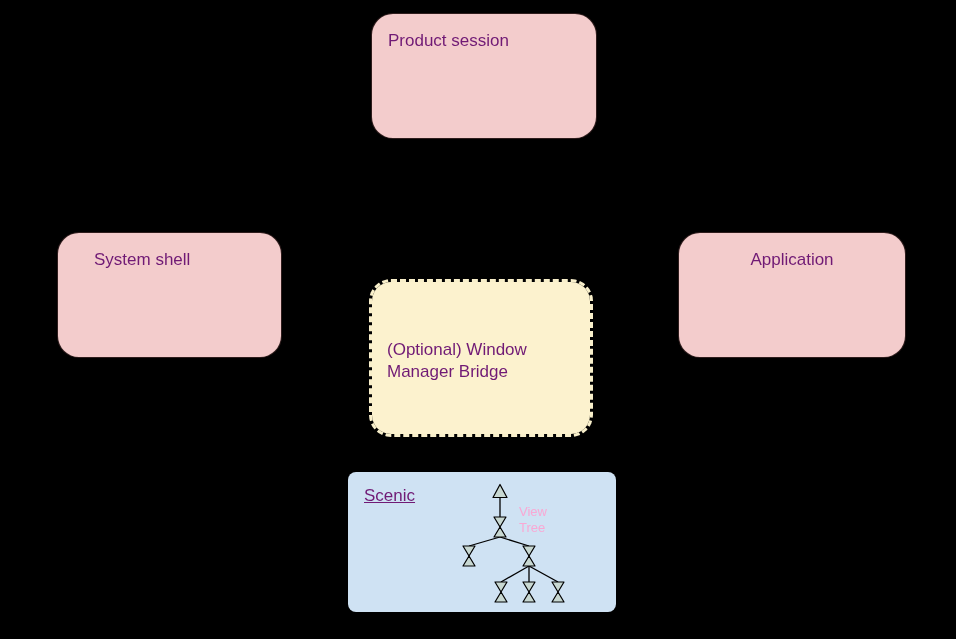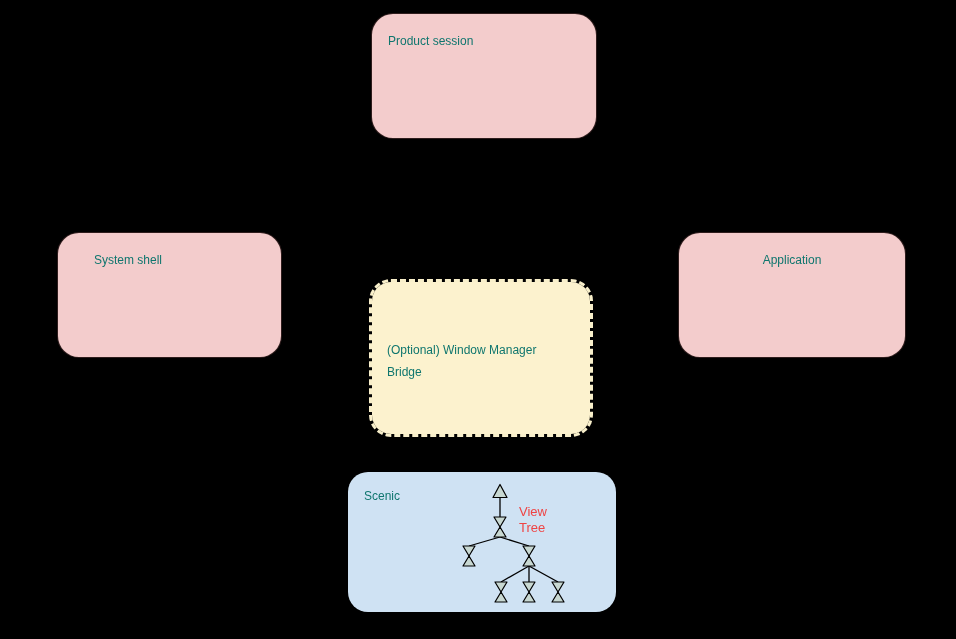--- a/index.html
+++ b/index.html
@@ -14,40 +14,41 @@
     background: #000;
     overflow: hidden;
     font-family: "Liberation Sans", "DejaVu Sans", sans-serif;
     color: #000;
   }
   .box {
     position: absolute;
     box-sizing: border-box;
     border-radius: 22px;
     padding: 17px 16px;
-    font-size: 12px;
+    font-size: 17px;
     line-height: 20px;
-    color: #0f766e;
+    color: #701a75;
   }
   .box.solid {
     border: 1px solid rgba(25, 10, 10, 0.9);
   }
   #box-product-session { left: 371px; top: 13px;  width: 226px; height: 126px; }
   #box-system-shell    { left: 57px;  top: 232px; width: 225px; height: 126px; }
   #box-application     { left: 678px; top: 232px; width: 228px; height: 126px; }
   #box-wm-bridge {
     left: 369px; top: 279px; width: 224px; height: 158px;
     border: 3px dashed #f8efca;
     background-clip: padding-box;
     border-radius: 22px;
   }
   #box-scenic {
     left: 348px; top: 472px; width: 268px; height: 140px;
-    border-radius: 20px;
+    border-radius: 8px;
     padding: 14px 16px;
+    text-decoration: underline;
   }
   .wm-label {
     position: absolute;
     left: 15px;
     top: 57px;
     width: 178px;
     line-height: 22px;
   }
   #tree-svg {
     position: absolute;
@@ -55,21 +56,21 @@
     width: 956px; height: 639px;
     pointer-events: none;
   }
   .viewtree-label {
     position: absolute;
     left: 519px;
     top: 504px;
     font-size: 13px;
     line-height: 15.5px;
     white-space: pre-line;
-    color: #ef4444;
+    color: #f9a8d4;
   }
 </style>
 </head>
 <body>
 
 <div id="stage">
 
   <div class="box solid" id="box-product-session" style="background-color: rgb(243, 204, 204);">
     <span>Product session</span>
   </div>

